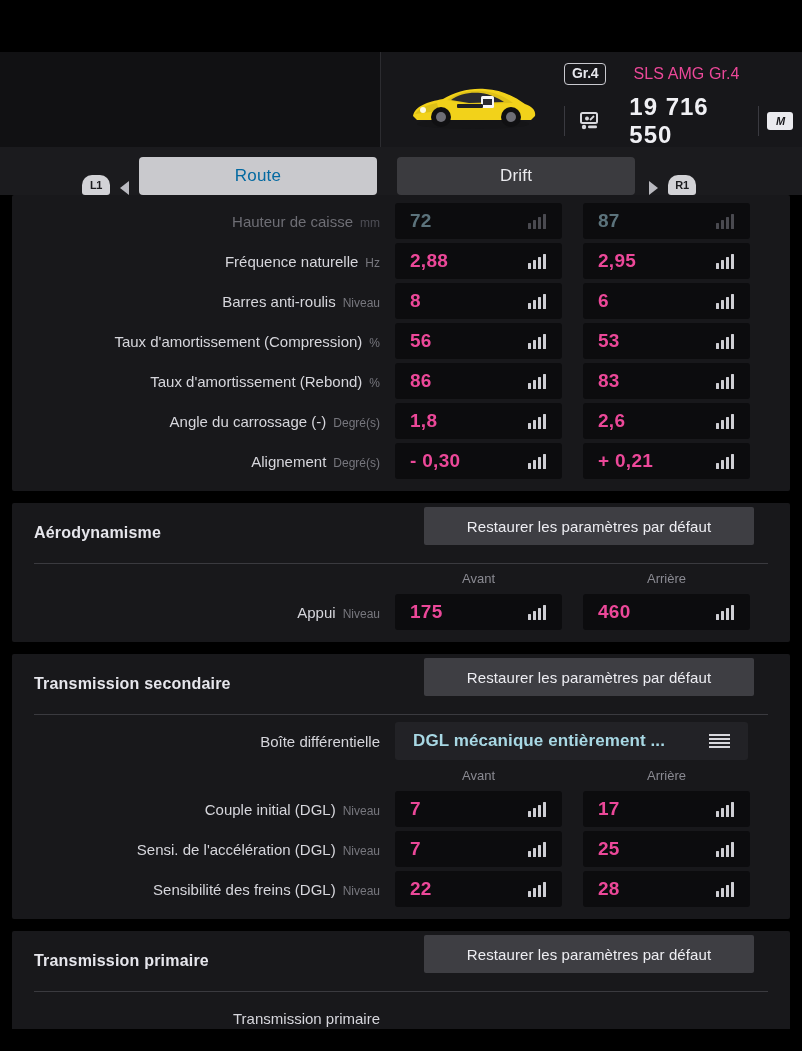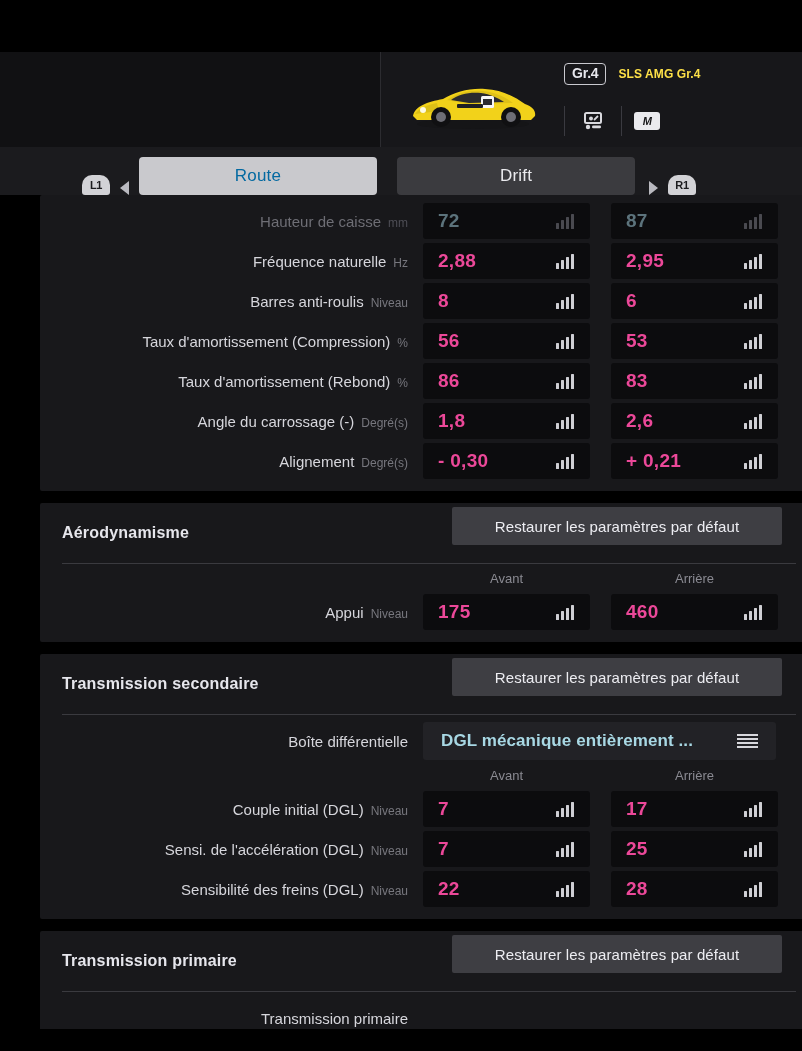--- a/index.html
+++ b/index.html
@@ -25,29 +25,29 @@
   .header-div { width:1px; height:100%; background:#2c2c30; }
   .header-right { flex:1; position:relative; background:#17171a; }
 
   .car-thumb {
     position:absolute; left:22px; top:22px; width:140px; height:58px;
   }
   .car-svg { width:140px; height:58px; display:block; }
 
   .car-badge-row {
     position:absolute; left:183px; top:11px;
-    display:flex; align-items:center; gap:12px;
+    display:flex; align-items:center; gap:27px;
   }
   .gr-badge {
     border:1px solid #c9c9cf; border-radius:4px;
     color:#e8e8ee; font-size:14px; font-weight:bold;
     padding:1px 7px 2px 7px; line-height:17px;
     letter-spacing:-0.2px;
   }
-  .car-name { color:#fde047; font-size:12px; font-weight:bold; letter-spacing:0.1px; }
+  .car-name { color:#ec4899; font-size:16px; font-weight:normal; letter-spacing:0.1px; }
 
   .credits-row {
     position:absolute; left:183px; top:50px;
     display:flex; align-items:center; height:38px;
   }
   .vsep { width:1px; height:30px; background:#3a3a40; }
   .cr-icon-wrap { width:56px; display:flex; align-items:center; justify-content:center; }
   .cr-amount { color:#f0f0f4; font-size:24px; font-weight:bold; letter-spacing:1px; padding:0 16px; }
   .badge-icon-wrap { width:50px; display:flex; align-items:center; justify-content:center; }
   .mini-badge {
@@ -79,21 +79,21 @@
   .tab {
     height:38px; width:238px;
     border-radius:4px;
     display:flex; align-items:center; justify-content:center;
     font-size:17px; letter-spacing:0.2px;
   }
   .tab-active { background:#c9c9cd; color:#0369a1; }
   .tab-inactive { background:#3b3b3f; color:#eaeaee; margin-left:20px; }
 
   
-  .body { position:absolute; left:0; top:195px; width:802px; height:834px; background:#000;padding-left:28px; }
+  .body { position:absolute; left:0; top:195px; width:802px; height:834px; background:#000; }
 
   .panel { background:#18181b; width:778px; margin:0 12px; border-radius:2px; }
   .panel-top { margin-top:0; }
 
   .row {
     display:flex; align-items:center;
     height:40px;
   }
   .row-label {
     width:378px; text-align:right; padding-right:10px;
@@ -201,20 +201,21 @@
         <span class="vsep"></span>
         <span class="cr-icon-wrap">
           <svg width="24" height="20" viewBox="0 0 24 20">
             <rect x="4" y="2" width="16" height="10" rx="1.5" fill="none" stroke="#d9d9de" stroke-width="2"></rect>
             <circle cx="10" cy="7.5" r="2" fill="#d9d9de"></circle>
             <path d="M13 9 L17 5" stroke="#d9d9de" stroke-width="1.8"></path>
             <circle cx="7" cy="16" r="2.2" fill="#d9d9de"></circle>
             <rect x="11" y="14.6" width="9" height="2.6" rx="1.3" fill="#d9d9de"></rect>
           </svg>
         </span>
+        <span class="cr-amount">19 716 550</span>
         <span class="vsep"></span>
         <span class="badge-icon-wrap">
           <span class="mini-badge">M</span>
         </span>
       </div>
 
     </div>
   </div>
 
   <div class="tabbar">

